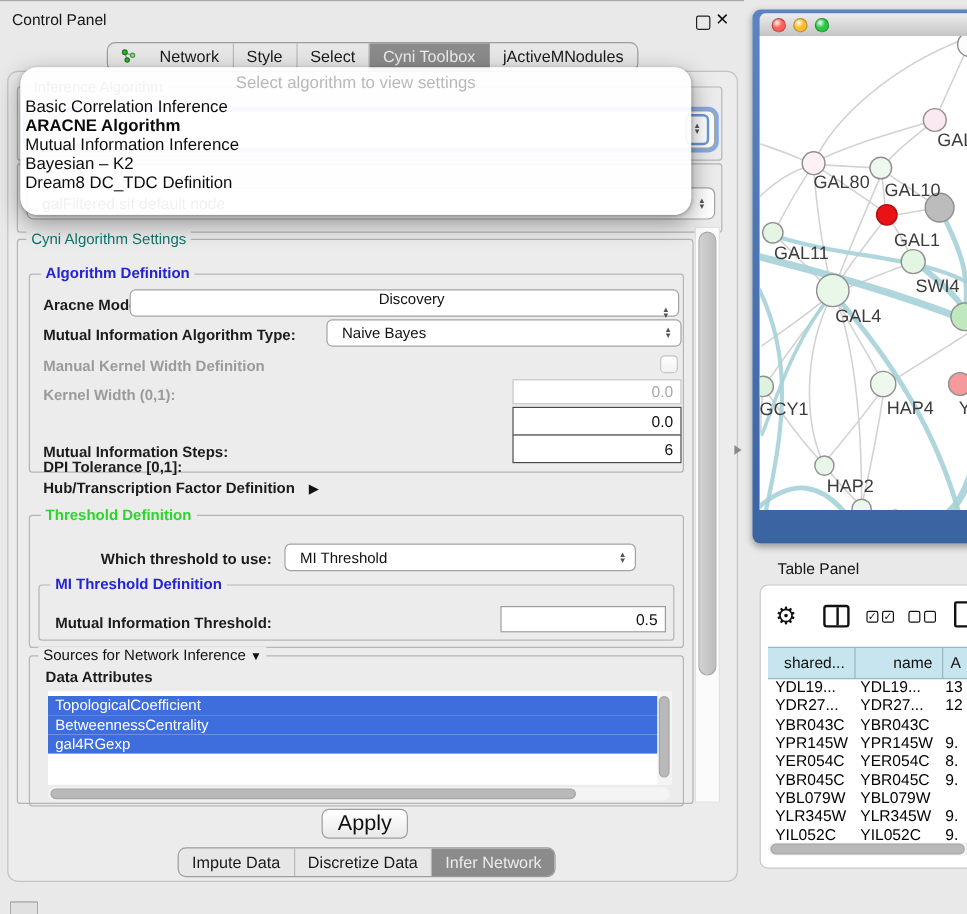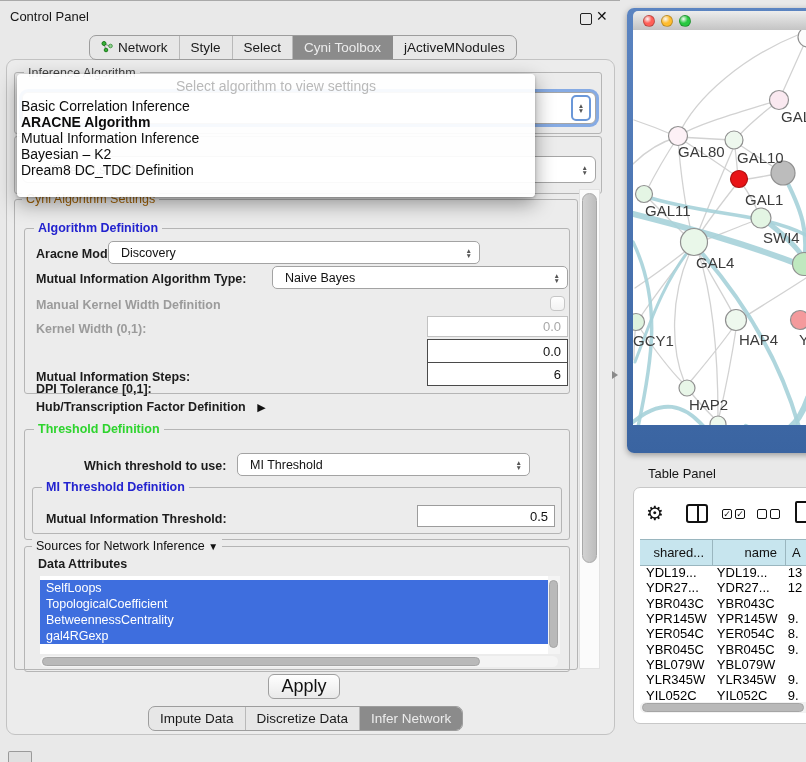--- a/index.html
+++ b/index.html
@@ -9,21 +9,21 @@
 
   
   .top-hairline{left:0;top:0;width:620px;height:1px;background:#a9a9a9;}
   .cp-title{left:10px;top:9px;font-size:13px;color:#161616;}
   .win-restore{left:580px;top:13px;width:10px;height:10px;border:1.6px solid #222;border-radius:2px;background:transparent;}
   .win-close{left:596px;top:8px;font-size:14px;font-weight:bold;color:#111;}
   .cp-body{left:6px;top:59px;width:607px;height:674px;border:1px solid #c3c3c3;border-radius:9px;background:#ececec;}
 
   
   .tabbar{display:inline-flex;align-items:stretch;border:1px solid #9d9d9d;border-radius:7px;overflow:hidden;background:#e7e7e7;height:23px;}
-  .tabbar .tab{display:flex;align-items:center;gap:5px;padding:0 11px;font-size:13.5px;color:#1a1a1a;border-right:1px solid #b9b9b9;cursor:default;white-space:nowrap;}
+  .tabbar .tab{display:flex;align-items:center;gap:20px;padding:0 11px;font-size:13.5px;color:#1a1a1a;border-right:1px solid #b9b9b9;cursor:default;white-space:nowrap;}
   .tabbar .tab:last-child{border-right:none;}
   .tabbar .tab.sel{background:#8b8b8b;color:#ececec;border-right-color:#8b8b8b;}
   #top-tabs{left:89px;top:35px;}
   #bottom-tabs{left:148px;top:706px;}
 
   
   .grp{position:absolute;border:1px solid #b5b5b5;border-radius:3px;}
   .grp-label{position:absolute;font-size:12.5px;background:#ececec;padding:0 4px;white-space:nowrap;}
   .lbl{position:absolute;font-size:12.5px;font-weight:bold;color:#1c1c1c;white-space:nowrap;}
   .lbl.dis{color:#9b9b9b;}
@@ -31,22 +31,22 @@
   .t-green{color:#2ed42e;font-weight:bold;}
   .combo{position:absolute;background:#fff;border:1px solid #a3a3a3;border-radius:5px;display:flex;align-items:center;font-size:12.5px;color:#111;padding-left:12px;box-sizing:border-box;}
   .combo .arrows{margin-left:auto;margin-right:7px;display:flex;flex-direction:column;line-height:5px;font-size:6.5px;color:#555;}
   .field{position:absolute;background:#fff;border:1px solid #c2c2c2;box-sizing:border-box;font-size:13px;display:flex;align-items:center;justify-content:flex-end;padding-right:6px;}
   .field.dark{border:1.5px solid #4a4a4a;}
   .field.dis{color:#a8a8a8;}
   .checkbox{position:absolute;width:15px;height:15px;border:1px solid #c6c6c6;border-radius:4px;background:linear-gradient(#fefefe,#f2f2f2);box-sizing:border-box;}
   .tri{font-size:11px;color:#111;}
 
   
-  #popup{left:17px;top:56px;width:518px;height:123px;background:rgba(255,255,255,0.93);border-radius:4px;
-         box-shadow:0 7px 20px rgba(0,0,0,0.38), 0 1px 3px rgba(0,0,0,0.25);z-index:40;margin-top:18px;}
+  #popup{left:17px;top:56px;width:559px;height:123px;background:rgba(255,255,255,0.93);border-radius:14px;
+         box-shadow:0 7px 20px rgba(0,0,0,0.38), 0 1px 3px rgba(0,0,0,0.25);z-index:40;}
   #popup .ph{text-align:center;font-size:14px;color:#b9b9b9;padding-top:4px;height:20px;}
   #popup .it{font-size:14px;color:#0c0c0c;height:16px;line-height:16px;padding-left:4px;white-space:nowrap;}
   #popup .it.b{font-weight:bold;}
 
   
   .ghost-combo{position:absolute;background:#fff;border:1px solid #a6a6a6;border-radius:6px;box-sizing:border-box;display:flex;align-items:center;font-size:13px;color:#333;padding-left:12px;}
   .focusring{box-shadow:0 0 0 3px rgba(100,150,225,0.75);}
   .stepbtn{margin-left:auto;margin-right:4px;width:16px;height:22px;border:2px solid #6a97d8;border-radius:5px;background:#fff;display:flex;flex-direction:column;align-items:center;justify-content:center;line-height:5px;font-size:6.5px;color:#555;}
 
   
@@ -149,27 +149,27 @@
     <div id="popup-items">
         <div class="it">Basic Correlation Inference</div>
         <div class="it b">ARACNE Algorithm</div>
         <div class="it">Mutual Information Inference</div>
         <div class="it">Bayesian – K2</div>
         <div class="it">Dream8 DC_TDC Definition</div>
       </div>
   </div>
 
   <div class="grp" style="left:14px;top:199px;width:562px;height:469px;"></div>
-  <div class="grp-label" style="left:22px;top:192px;color:#a16207;text-align:center;">Cyni Algorithm Settings</div>
+  <div class="grp-label" style="left:22px;top:192px;color:#0f766e;text-align:center;">Cyni Algorithm Settings</div>
 
   <div class="grp" style="left:24px;top:228px;width:544px;height:164px;"></div>
   <div class="grp-label t-blue" style="left:34px;top:221px;">Algorithm Definition</div>
 
   <div class="lbl" style="left:36px;top:247px;">Aracne Mode:</div>
-  <div class="combo" style="left:108px;top:241px;width:372px;height:23px;">
+  <div class="combo" style="left:108px;top:241px;width:458px;height:23px;flex-direction:column;">
     <span>Discovery</span>
     <span class="arrows">
         <span>▲</span>
         <span>▼</span>
       </span>
   </div>
 
   <div class="lbl" style="left:36px;top:272px;">Mutual Information Algorithm Type:</div>
   <div class="combo" style="left:272px;top:266px;width:296px;height:23px;">
     <span>Naive Bayes</span>
@@ -215,21 +215,20 @@
 
   <div class="grp" style="left:24px;top:546px;width:544px;height:124px;"></div>
   <div class="grp-label" style="left:32px;top:539px;color:#111;">
     <span>Sources for Network Inference</span>
     <span class="tri" style="font-size:10px;">▼</span>
   </div>
   <div class="lbl" style="left:38px;top:557px;">Data Attributes</div>
 
   <div class="abs" id="attr-list">
       <div style="height: 4px;"></div>
-      <div class="li">SelfLoops</div>
       <div class="li">TopologicalCoefficient</div>
       <div class="li">BetweennessCentrality</div>
       <div class="li">gal4RGexp</div>
     </div>
   <div class="abs vscroll"></div>
   <div class="abs vthumb"></div>
   <div class="abs hscroll"></div>
   <div class="abs hthumb"></div>
 
   <div class="abs main-scroll-track"></div>

